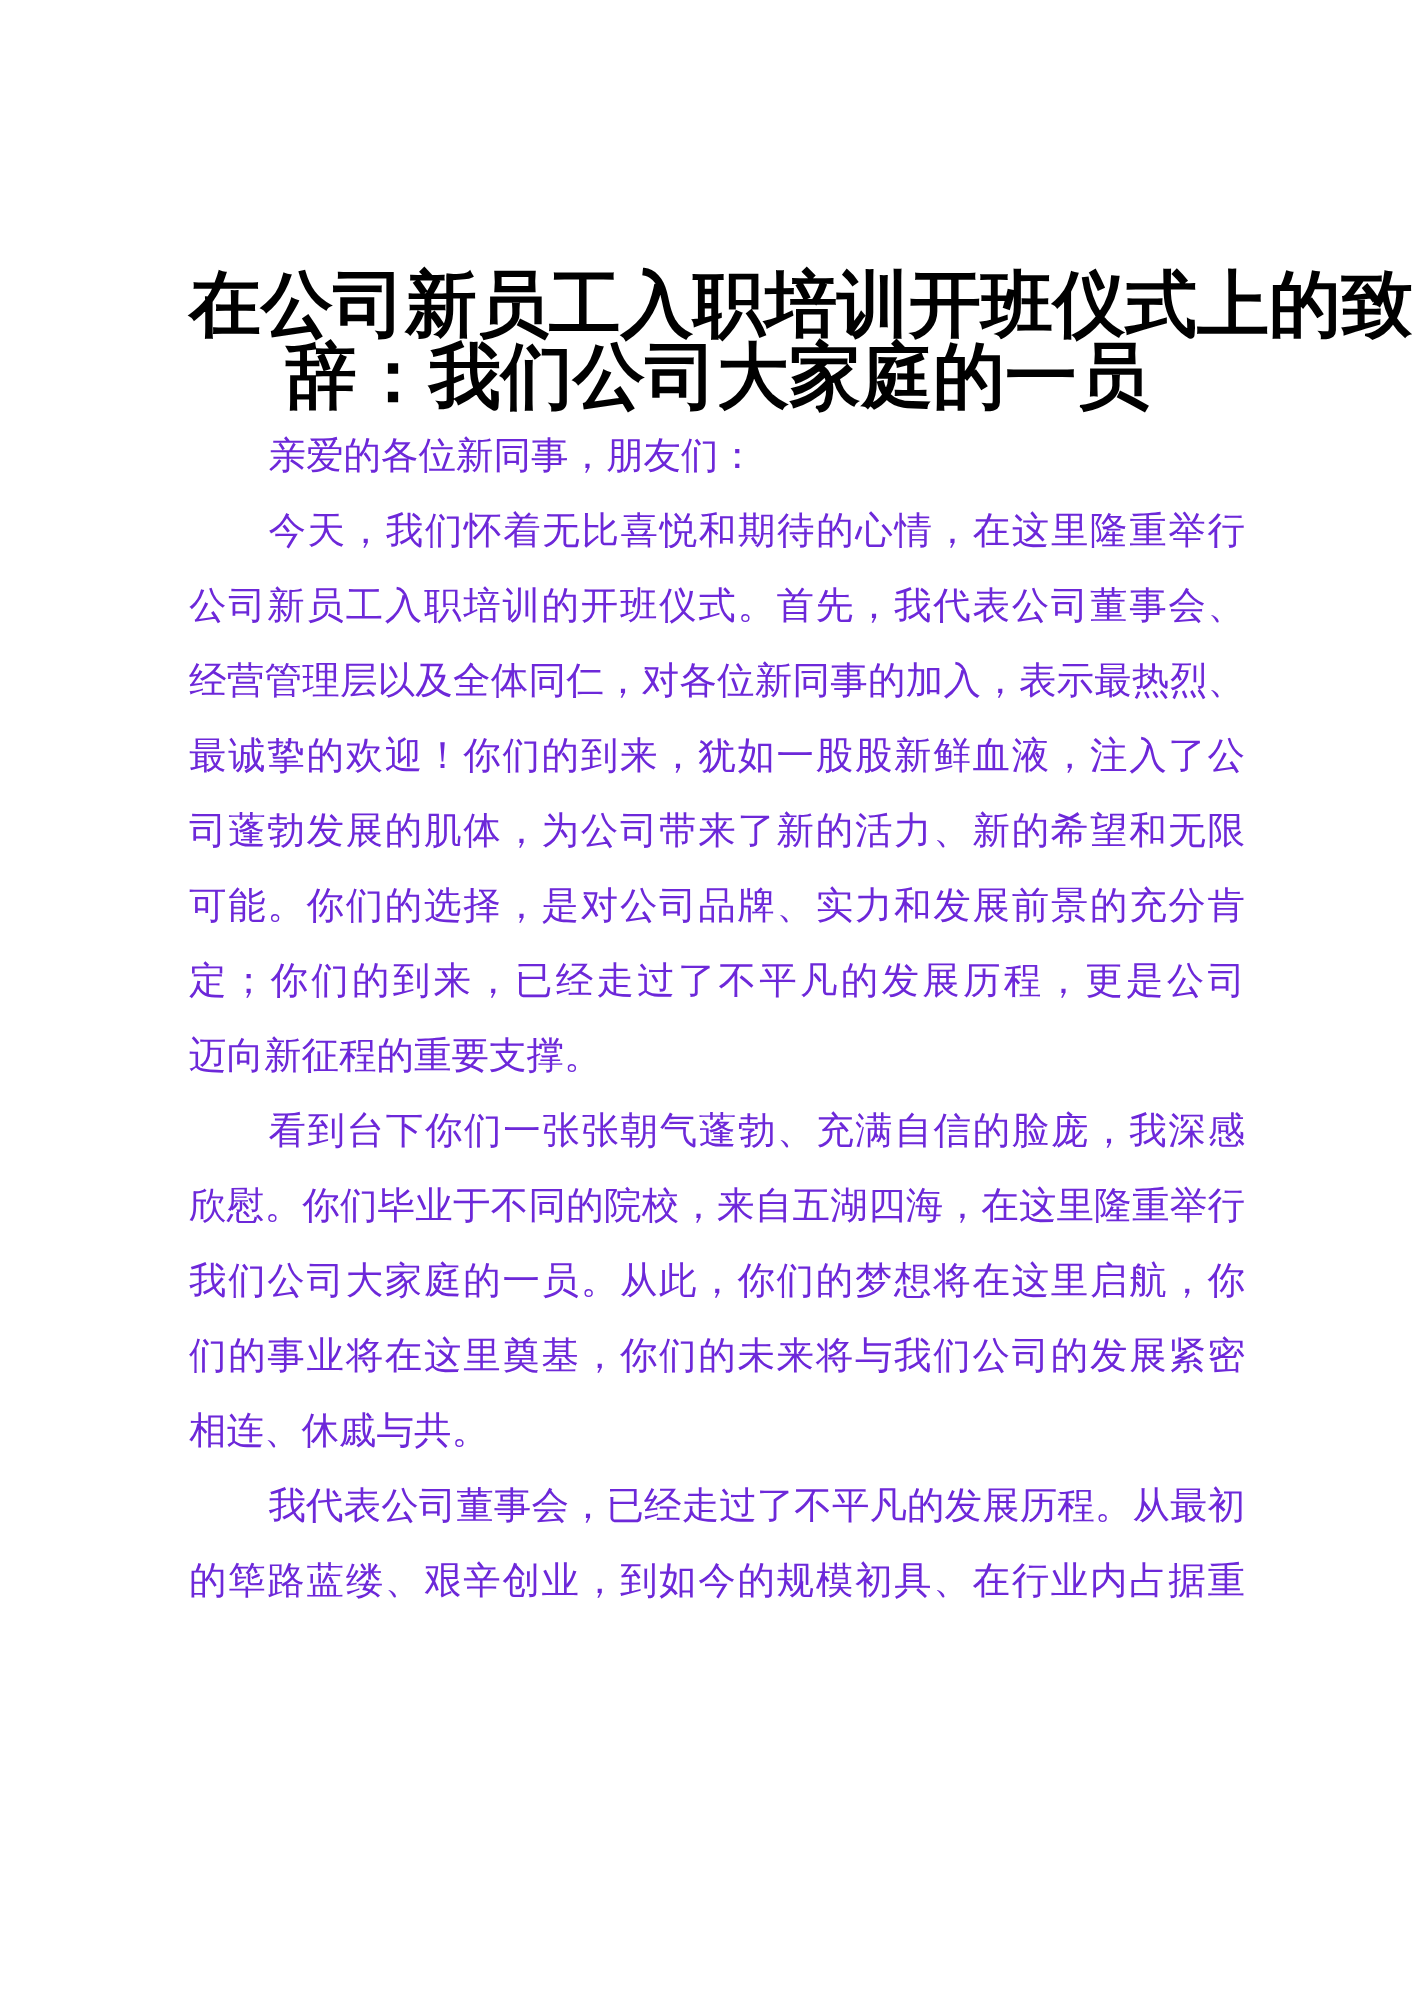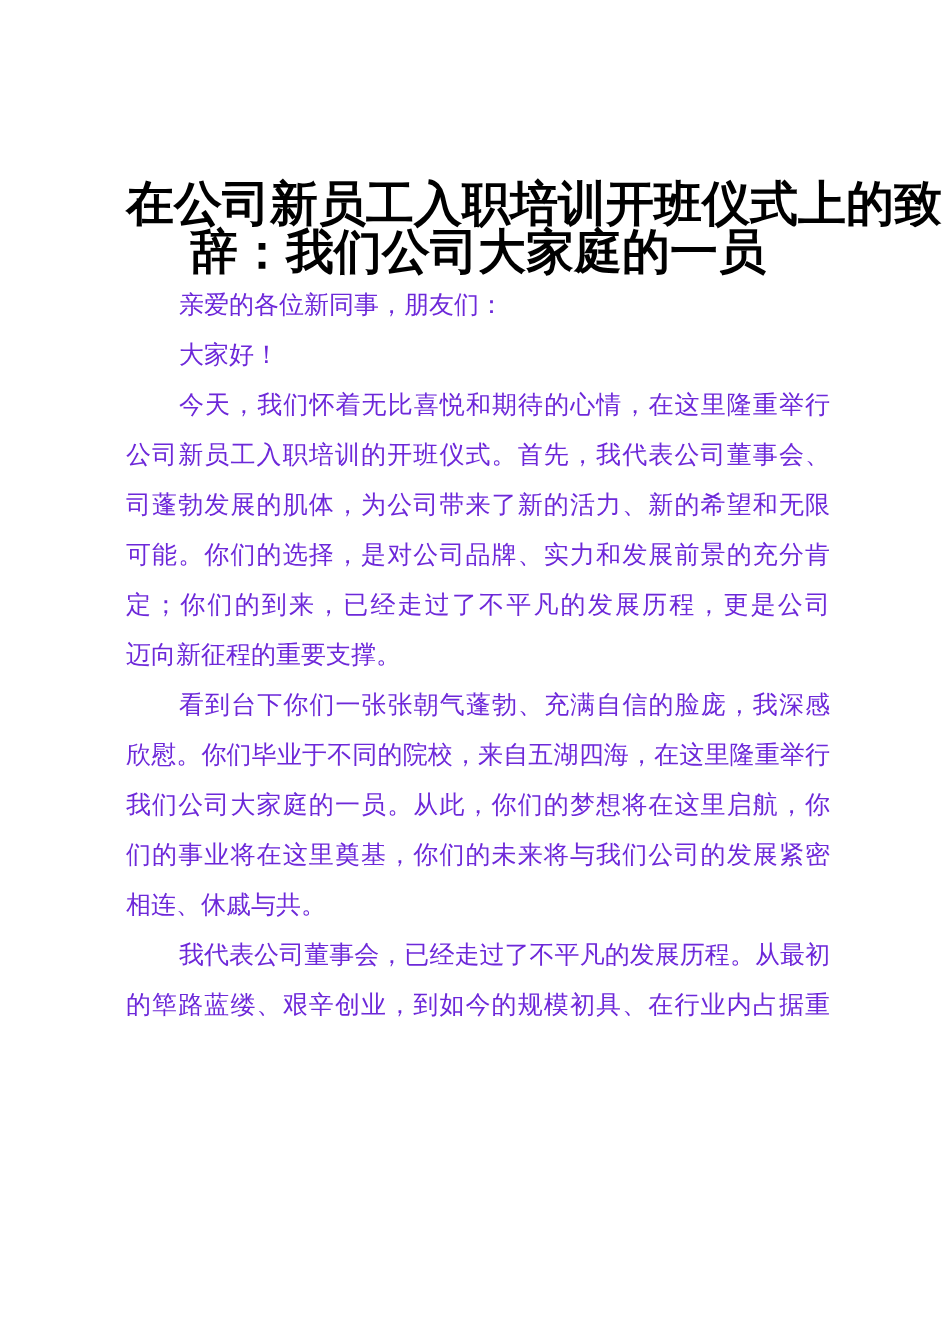--- a/index.html
+++ b/index.html
@@ -60,23 +60,24 @@
 
 <div class="page">
 
   <h1 class="doc-title">
     <span class="t-line">在公司新员工入职培训开班仪式上的致</span>
     <span class="t-line">辞：我们公司大家庭的一员</span>
   </h1>
 
   <div class="doc-body">
     <div class="line first para-end">亲爱的各位新同事，朋友们：</div>
-    <div class="line first para-end">大家好！</div>
     <div class="line first">今天，我们怀着无比喜悦和期待的心情，在这里隆重举行</div>
     <div class="line">公司新员工入职培训的开班仪式。首先，我代表公司董事会、</div>
+    <div class="line">经营管理层以及全体同仁，对各位新同事的加入，表示最热烈、</div>
+    <div class="line">最诚挚的欢迎！你们的到来，犹如一股股新鲜血液，注入了公</div>
     <div class="line">司蓬勃发展的肌体，为公司带来了新的活力、新的希望和无限</div>
     <div class="line">可能。你们的选择，是对公司品牌、实力和发展前景的充分肯</div>
     <div class="line">定；你们的到来，已经走过了不平凡的发展历程，更是公司</div>
     <div class="line para-end">迈向新征程的重要支撑。</div>
     <div class="line first">看到台下你们一张张朝气蓬勃、充满自信的脸庞，我深感</div>
     <div class="line">欣慰。你们毕业于不同的院校，来自五湖四海，在这里隆重举行</div>
     <div class="line">我们公司大家庭的一员。从此，你们的梦想将在这里启航，你</div>
     <div class="line">们的事业将在这里奠基，你们的未来将与我们公司的发展紧密</div>
     <div class="line para-end">相连、休戚与共。</div>
     <div class="line first">我代表公司董事会，已经走过了不平凡的发展历程。从最初</div>

